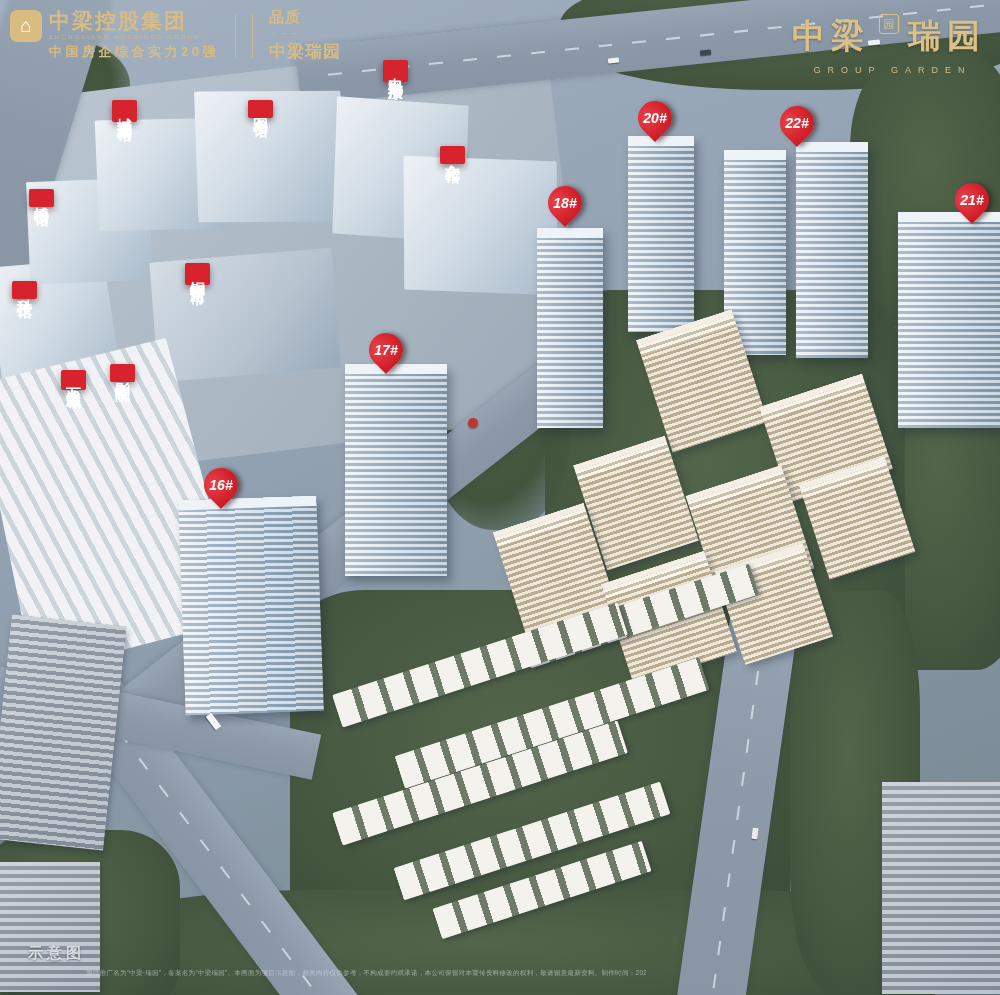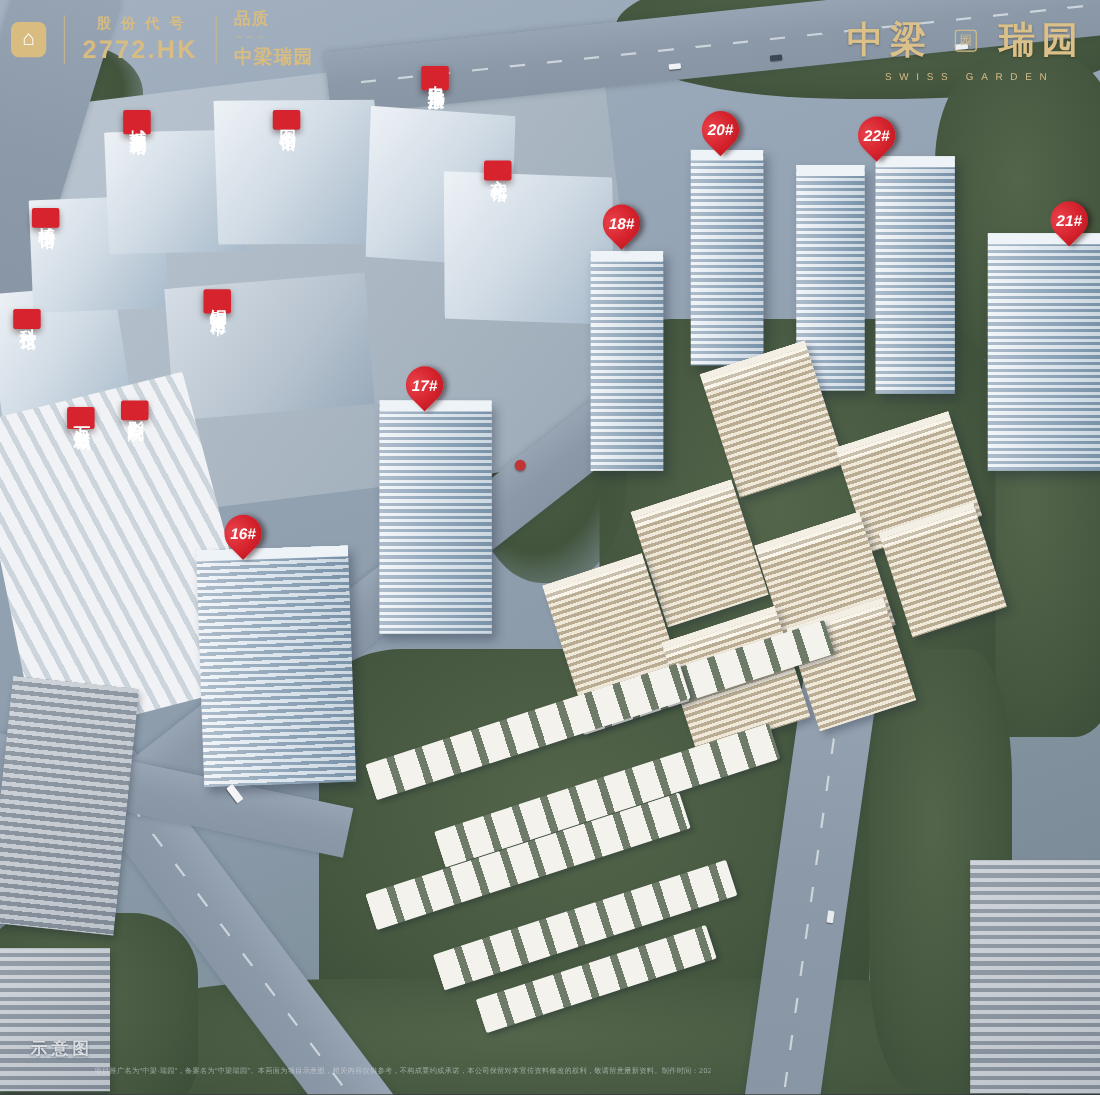--- a/index.html
+++ b/index.html
@@ -59,21 +59,21 @@
   .logo-tag{font-size:13px;font-weight:700;letter-spacing:3.5px;margin-top:3px;}
   .hdr-divider{width:1px;height:44px;background:rgba(217,188,128,.75);position:static;}
   .stock{display:flex;flex-direction:column;align-items:center;position:static;}
   .stock-label{font-size:13px;font-weight:700;letter-spacing:9px;text-indent:9px;}
   .stock-code{font-size:23px;font-weight:800;letter-spacing:2px;margin-top:2px;}
   .slogan{display:flex;flex-direction:column;align-items:flex-start;position:static;}
   .slogan-l1{font-size:15px;font-weight:800;letter-spacing:1px;}
   .slogan-swoosh{font-size:9px;letter-spacing:1px;opacity:.8;position:static;}
   .slogan-l2{font-size:17px;font-weight:800;letter-spacing:1px;margin-top:0px;}
   .hdr-right{right:14px;top:14px;display:flex;flex-direction:column;align-items:center;position:absolute;}
-  .brandrow{display:flex;align-items:center;gap:20px;position:static;}
+  .brandrow{display:flex;gap:9px;position:static;}
   .brand-cn{font-size:33px;font-weight:700;letter-spacing:6px;color:#dcc08a;position:static;
     text-shadow:0 1px 2px rgba(40,30,10,.35);}
   .brand-seal{width:20px;height:20px;border:1.5px solid #dcc08a;border-radius:3px;color:#dcc08a;
     display:flex;align-items:center;justify-content:center;font-size:11px;position:static;}
   .brand-en{font-size:9px;letter-spacing:7px;text-indent:7px;color:#dcc08a;margin-top:6px;opacity:.95;}
   .watermark{left:28px;top:944px;color:rgba(236,240,243,.85);font-size:15px;letter-spacing:4px;
     font-weight:700;z-index:35;text-shadow:0 1px 2px rgba(20,30,40,.5);}
   .disclaimer{left:86px;top:969px;width:560px;color:rgba(225,230,234,.55);font-size:6.5px;
     white-space:nowrap;overflow:hidden;z-index:35;letter-spacing:.3px;}
 </style>
@@ -177,39 +177,40 @@
   <div class="pin" style="left:955px;top:183px;">
       <span>21#</span>
     </div>
   <div class="pin" style="left:780px;top:106px;">
       <span>22#</span>
     </div>
 
   <div class="hdr hdr-left">
     <div class="logo-unit">
       <div class="logo-badge">⌂</div>
+      <div class="logo-texts">
+        <div class="logo-name" style="position:static;">中梁控股集团</div>
+        <div class="logo-en" style="position:static;">ZHONGLIANG HOLDINGS GROUP</div>
+        <div class="logo-tag" style="position:static;">中国房企综合实力20强</div>
+      </div>
     </div>
     <div class="hdr-divider"></div>
-    <div class="stock">
-      <div class="stock-label" style="position:static;">股份代号</div>
-      <div class="stock-code" style="position:static;">2772.HK</div>
-    </div>
     <div class="hdr-divider"></div>
     <div class="slogan">
       <div class="slogan-l1" style="position:static;font-family:Liberation Mono, monospace;">品质</div>
       <div class="slogan-swoosh">～～～</div>
       <div class="slogan-l2" style="position:static;">中梁瑞园</div>
     </div>
   </div>
 
   <div class="hdr hdr-right">
     <div class="brandrow">
       <span class="brand-cn">中梁</span>
       <span class="brand-seal">园</span>
       <span class="brand-cn">瑞园</span>
     </div>
-    <div class="brand-en" style="position:static;">SWISS GARDEN</div>
+    <div class="brand-en" style="position:static;">GROUP GARDEN</div>
   </div>
 
   <div class="watermark">示意图</div>
   <div class="disclaimer">项目推广名为“中梁·瑞园”，备案名为“中梁瑞园”。本画面为项目示意图，相关内容仅供参考，不构成要约或承诺，本公司保留对本宣传资料修改的权利，敬请留意最新资料。制作时间：2021年3月。</div>
 
 </div>
 
 </body></html>

